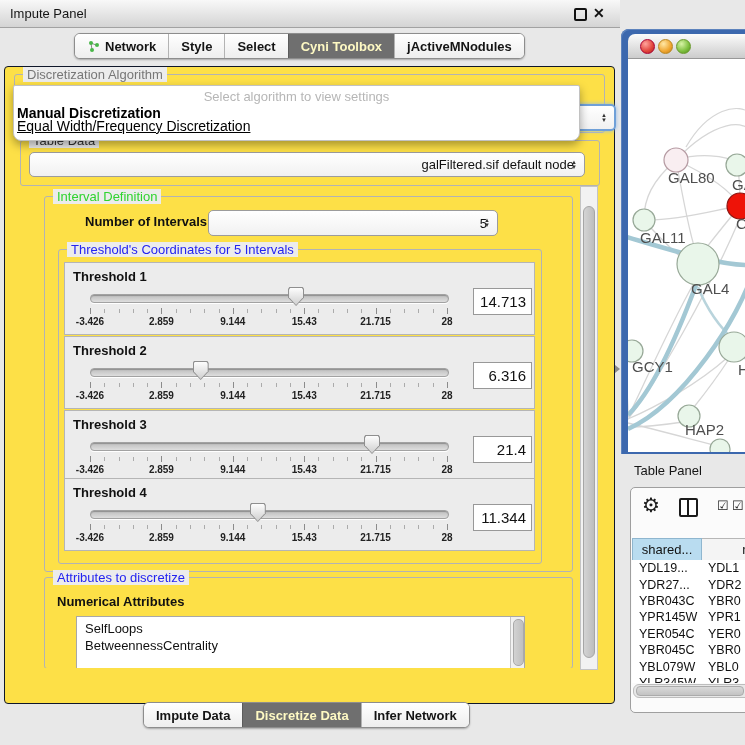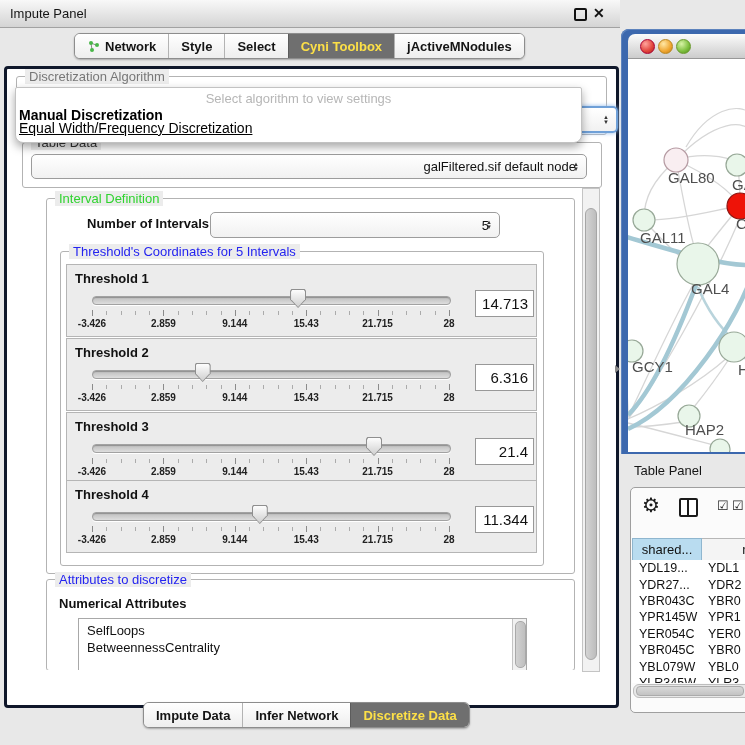--- a/index.html
+++ b/index.html
@@ -10,24 +10,24 @@
   .cp-titlebar{position:absolute;left:0;top:0;width:620px;height:27px;
        background:linear-gradient(#f8f8f8,#d4d4d4);border-bottom:1px solid #a2a2a2;}
   .cp-title{position:absolute;left:10px;top:6px;font-size:13px;color:#151515;}
   .float-btn{position:absolute;left:574px;top:8px;width:9px;height:9px;border:2px solid #111;border-radius:2px;}
   .close-btn{position:absolute;left:593px;top:5px;font-size:14px;font-weight:bold;color:#111;}
   .seggroup{position:absolute;height:24px;display:flex;border:1px solid #8d8d8d;border-radius:6px;
        overflow:hidden;background:#fff;box-shadow:0 1px 2px rgba(0,0,0,.28);}
   .seg{display:flex;align-items:center;gap:5px;padding:0 12px;font-size:13px;font-weight:bold;
        color:#141414;background:linear-gradient(#ffffff,#eeeeee);border-left:1px solid #b3b3b3;cursor:default;}
   .seg:first-child{border-left:none;}
-  .seg.sel{background:#6f6f6f;color:#fde047;border-left-color:#5c5c5c;}
+  .seg.sel{background:#6f6f6f;color:#fef9c3;border-left-color:#5c5c5c;}
   .tabicon{display:flex;align-items:center;}
-  .outer-panel{position:absolute;left:4px;top:66px;width:609px;height:636px;background:#ffffff;
-       border:3px solid #0f172a;border-radius:4px;}
+  .outer-panel{position:absolute;left:4px;top:66px;width:609px;height:636px;background:#fde047;
+       border:1px solid #0f172a;border-radius:4px;}
   .group{position:absolute;border:1px solid #b3b3b3;border-radius:3px;}
   .gtitle{position:absolute;top:-8px;left:8px;background:#ececec;padding:0 4px;font-size:13px;color:#333;white-space:nowrap;}
   .gtitle.dim{color:#777;}
   .gtitle.green{color:#2fd32f;}
   .gtitle.blue{color:#2424f0;}
   .combo{position:absolute;background:linear-gradient(#ffffff,#f1f1f1);border:1px solid #9c9c9c;
        border-radius:5px;font-size:13px;display:flex;align-items:center;padding:0 10px;color:#111;justify-content:flex-end;}
   .combo .spin{position:absolute;right:7px;top:50%;transform:translateY(-50%);display:flex;
        flex-direction:column;font-size:6px;line-height:5px;color:#333;text-align:center;}
   .combo.focus{border:2px solid #6fa0d8;box-shadow:0 0 4px #8fb9e9;}
@@ -391,25 +391,25 @@
       <div class="main-scrollbar">
         <div class="main-thumb"></div>
       </div>
 
     </div>
 
     <div class="seggroup" id="bottom-tabs" style="left:143px;top:702px;">
         <div class="seg">
           <span>Impute Data</span>
         </div>
+        <div class="seg sel">
+          <span>Discretize Data</span>
+        </div>
         <div class="seg">
           <span>Infer Network</span>
-        </div>
-        <div class="seg sel">
-          <span>Discretize Data</span>
         </div>
       </div>
     <div class="sash"></div>
   </div>
 
   <div class="netframe">
     <div class="net-titlebar">
       <span class="light red"></span>
       <span class="light yellow"></span>
       <span class="light green"></span>

